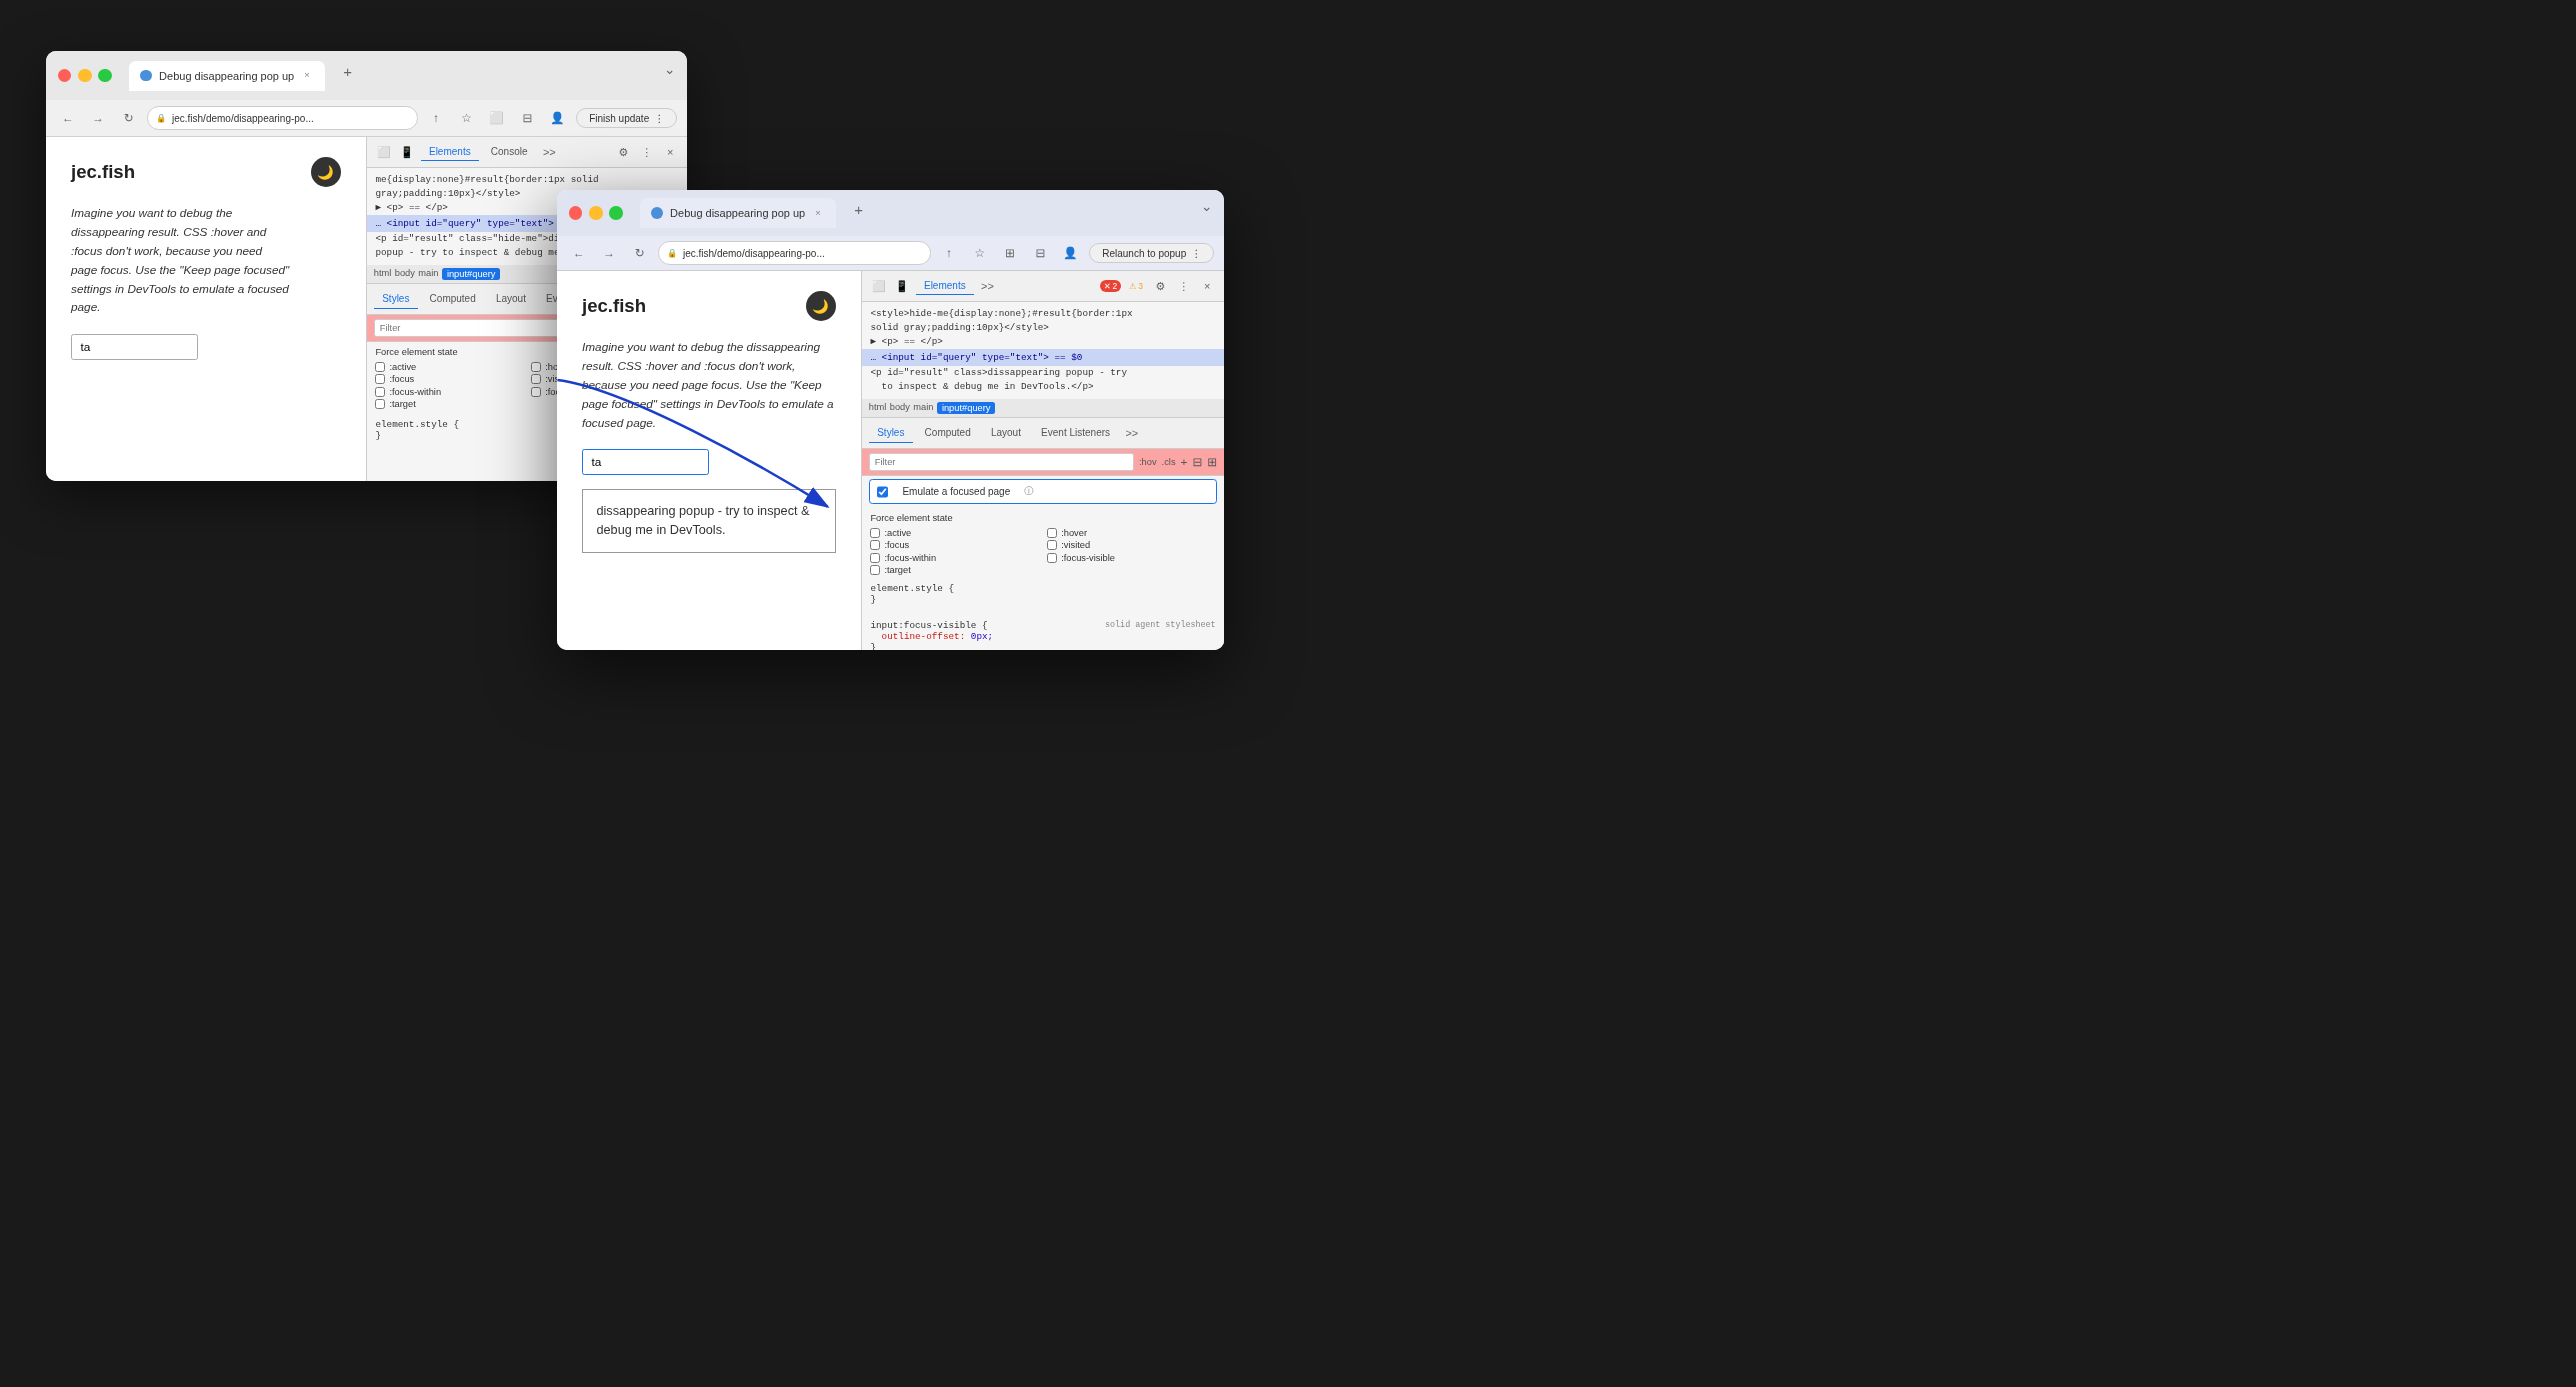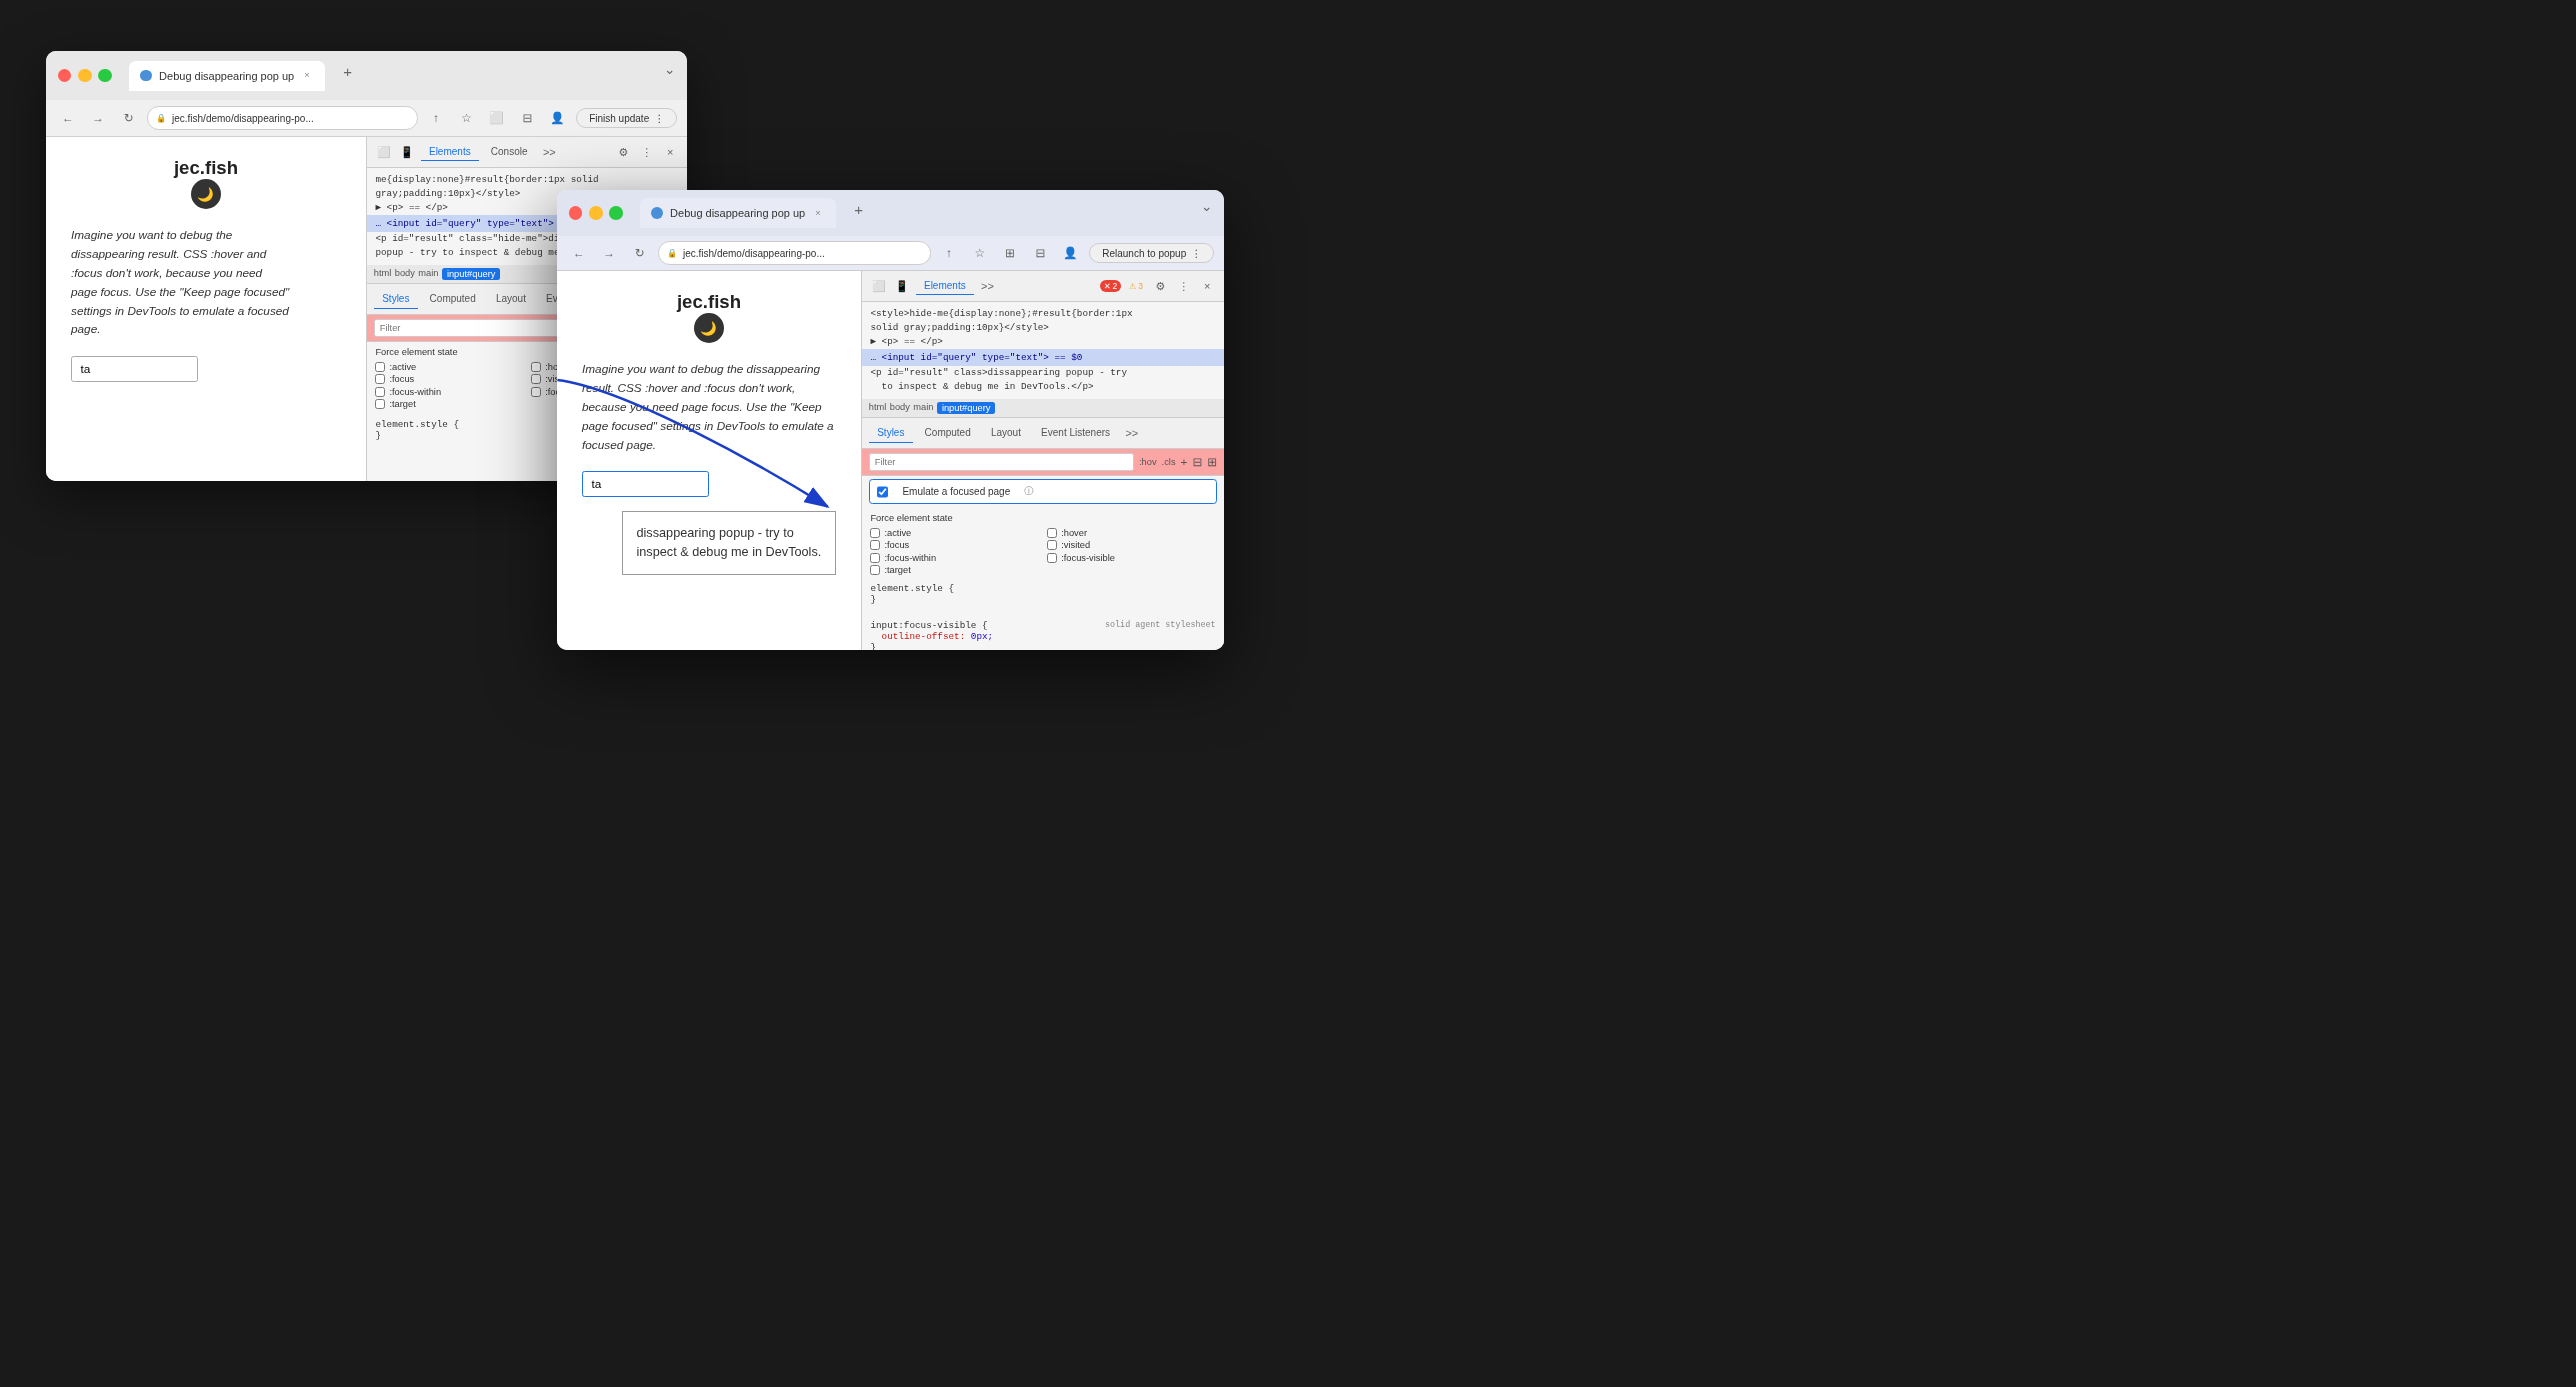--- a/index.html
+++ b/index.html
@@ -156,21 +156,20 @@
     .page-content {
       flex: 1;
       padding: 20px 25px;
       background: #ffffff;
     }
     .page-header {
       display: flex;
       justify-content: space-between;
       align-items: center;
       margin-bottom: 17px;
-      flex-direction: column;
     }
     .page-logo {
       font-size: 18.6px;
       font-weight: 600;
       color: #222;
     }
     .dark-mode-btn {
       width: 30px;
       height: 30px;
       background: #333;
@@ -425,21 +424,20 @@
     }
 
     .popup-result {
       border: 0.8px solid #999;
       background: #fff;
       padding: 11.8px 13.5px;
       margin-top: 13.5px;
       font-size: 12.7px;
       color: #333;
       line-height: 1.5;
-      margin-left: 40px;
     }
 
     .devtools-code-2 {
       padding: 5px 8.4px;
       font-family: 'Courier New', monospace;
       font-size: 9.3px;
       color: #333;
       line-height: 1.5;
       background: #f5f5f5;
     }

